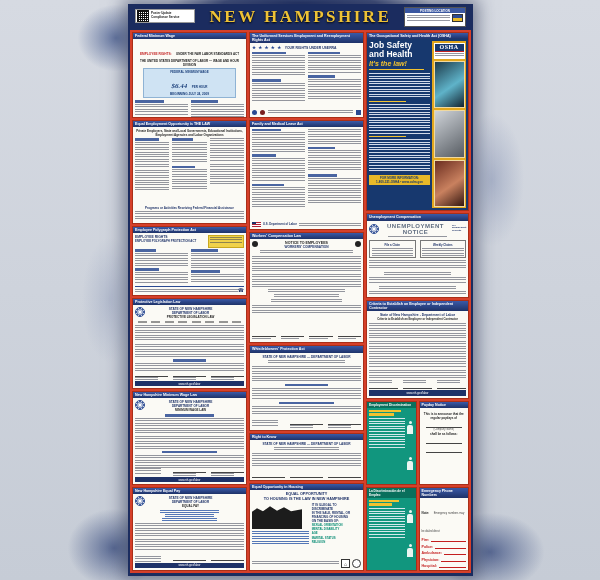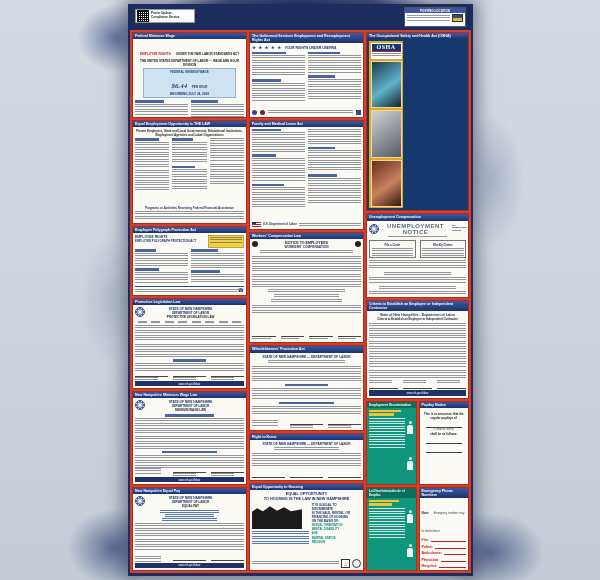--- a/index.html
+++ b/index.html
@@ -99,20 +99,21 @@
   <div class="poster">
 
     <div class="hdr">
       <div class="qrbox">
         <div class="qr"></div>
         <div class="qrtxt">
           <div>Poster Update</div>
           <div>Compliance Service</div>
         </div>
       </div>
+      <div class="title">NEW HAMPSHIRE</div>
       <div class="locbox">
         <div class="lochead">POSTING LOCATION</div>
         <div class="locrow">
           <div style="flex:1">
             <div class="tl" style="height:7px"></div>
           </div>
           <div class="sw"></div>
         </div>
       </div>
     </div>
@@ -495,20 +496,36 @@
             </div>
           </div>
         </div>
       </div>
 
       <div class="col r">
 
         <div class="panel" style="height:204px">
           <div class="ph">The Occupational Safety and Health Act (OSHA)</div>
           <div class="oshabody">
+            <div class="oshaleft">
+              <div class="jst">Job Safety</div>
+              <div class="jst">and Health</div>
+              <div class="law">It's the law!</div>
+              <div class="ybox" style="height:0;border:none;background:#f2c230;height:1px;width:90%"></div>
+              <div class="gold"></div>
+              <div class="tlw" style="height:26px;margin-top:1px"></div>
+              <div class="ybox" style="border:none;background:#f2c230;height:1px;width:60%;margin-top:2px"></div>
+              <div class="tlw" style="height:30px;margin-top:2px"></div>
+              <div class="ybox" style="border:none;background:#f2c230;height:1px;width:60%;margin-top:2px"></div>
+              <div class="tlw" style="height:34px;margin-top:2px"></div>
+              <div class="infobox">
+                <div>FOR MORE INFORMATION:</div>
+                <div>1-800-321-OSHA • www.osha.gov</div>
+              </div>
+            </div>
             <div class="oshaside">
               <div class="oshalogo">
                 <span class="lg">OSHA</span>
                 <div class="tl" style="height:5px;margin-top:1px"></div>
               </div>
               <div class="photo ph1"></div>
               <div class="photo ph2"></div>
               <div class="photo ph3"></div>
             </div>
           </div>

